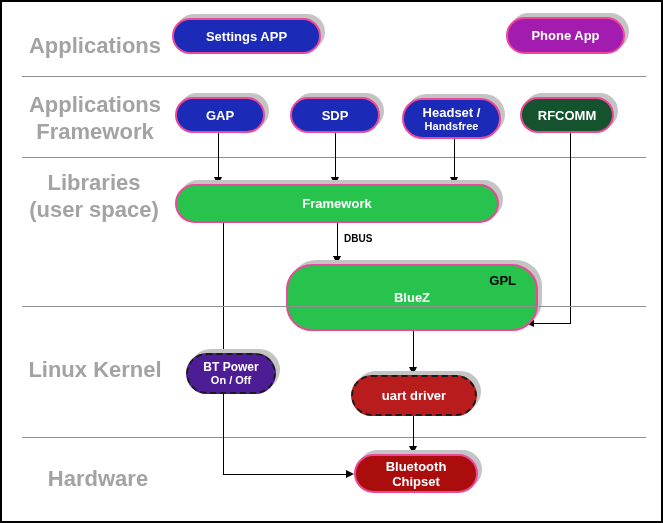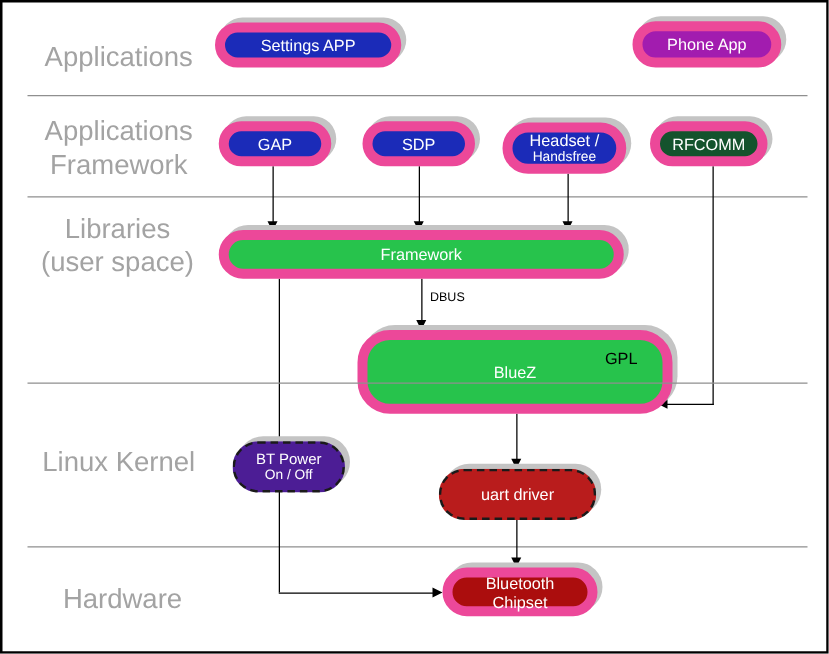--- a/index.html
+++ b/index.html
@@ -3,41 +3,42 @@
 <meta charset="utf-8">
 <style>
   html,body{margin:0;padding:0;background:#ffffff;}
   #stage{
     position:relative;
     width:659px;height:519px;
     border:2px solid #000000;
     background:#ffffff;
     font-family:"Liberation Sans","DejaVu Sans",sans-serif;
     overflow:hidden;
+    font-weight:bold;
   }
   
   .sep{position:absolute;left:20px;width:624px;height:1px;background:#8f8f8f;z-index:1;}
   .sep.over{z-index:6;}
   
   .layer-label{
     position:absolute;color:#a3a3a3;font-size:22px;line-height:27px;
     text-align:center;z-index:2;white-space:nowrap;
   }
   
   .vline{position:absolute;width:1px;background:#000000;z-index:3;}
   .hline{position:absolute;height:1px;background:#000000;z-index:3;}
   
   .arr{position:absolute;width:0;height:0;z-index:3;}
   .arr.down{border-left:4px solid transparent;border-right:4px solid transparent;border-top:8px solid #000000;}
   .arr.left{border-top:4px solid transparent;border-bottom:4px solid transparent;border-right:8px solid #000000;}
   .arr.right{border-top:4px solid transparent;border-bottom:4px solid transparent;border-left:8px solid #000000;}
   
   .pill{
     position:absolute;z-index:5;box-sizing:border-box;
-    border:8px solid #ec4899;border-radius:26px;
+    border:2px solid #ec4899;border-radius:26px;
     box-shadow:4px -4px 0 0 #c4c4c4;
     display:flex;flex-direction:column;align-items:center;justify-content:center;
     color:#ffffff;font-size:13px;line-height:15px;text-align:center;
   }
   .pill.dashed{border:2px dashed #1a1a1a;}
   .pill .sub{font-size:11px;line-height:13px;}
   .pill .l2{font-size:13px;line-height:15px;}
   .license-tag{position:absolute;top:7px;right:20px;color:#000000;font-size:13px;z-index:5;}
   .edge-label{position:absolute;color:#000000;font-size:10px;z-index:4;white-space:nowrap;}
 </style>

